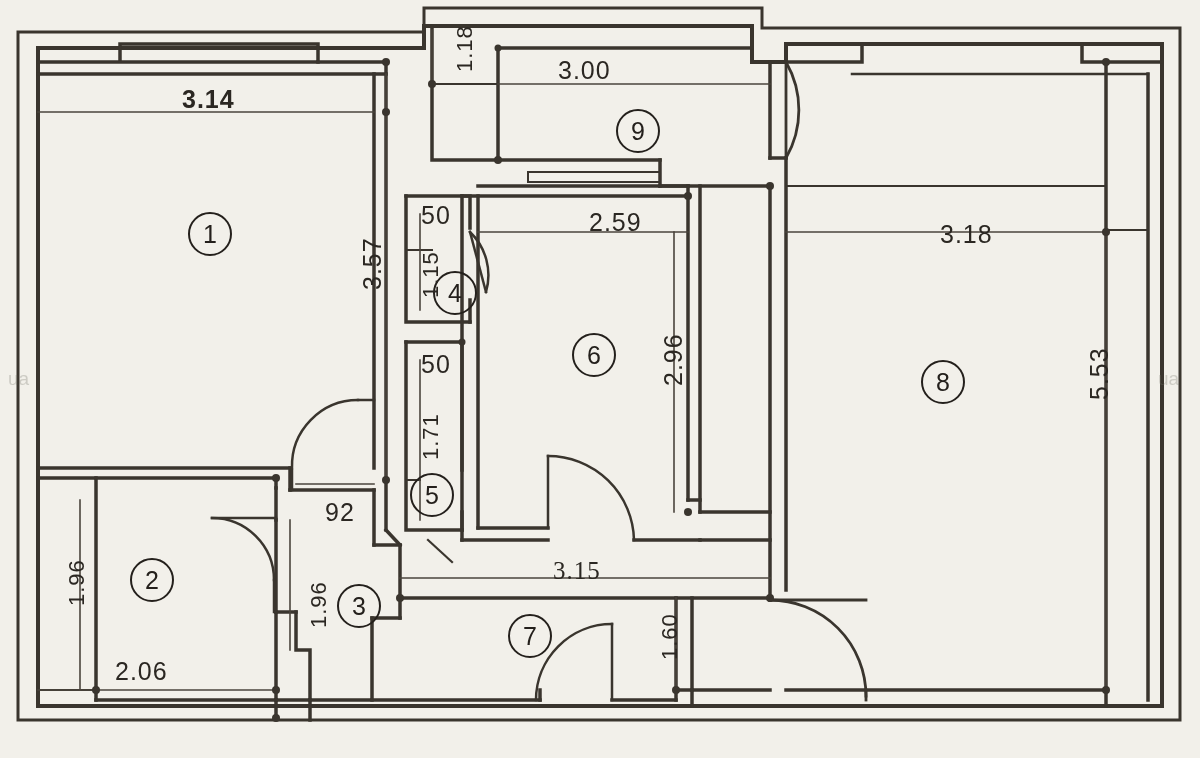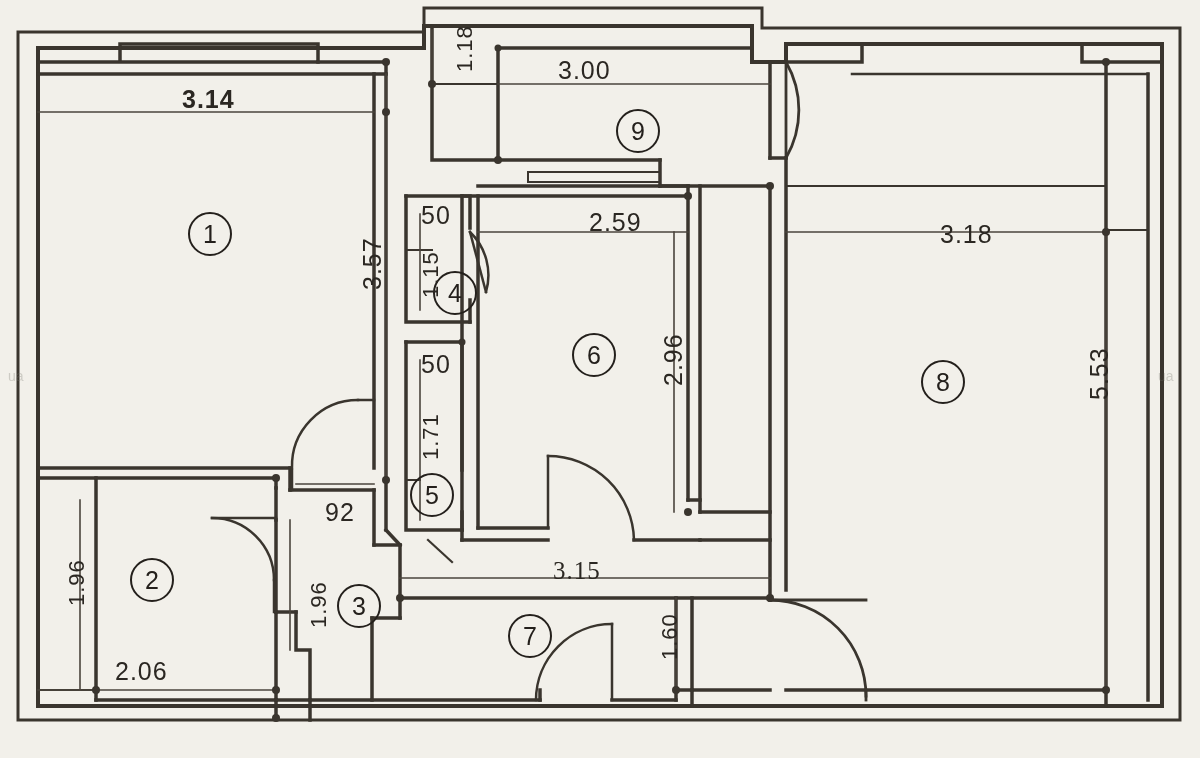--- a/index.html
+++ b/index.html
@@ -48,21 +48,21 @@
     font-size: 25px;
     font-family: "Liberation Sans", sans-serif;
     display: flex;
     align-items: center;
     justify-content: center;
     background: transparent;
     user-select: none;
   }
   .watermark {
     position: absolute;
-    font-size: 14px;
+    font-size: 19px;
     color: rgba(120,118,110,0.30);
     font-family: "Liberation Sans", sans-serif;
     user-select: none;
   }
 </style>
 </head>
 <body>
 
 <div id="plan-root">
 

